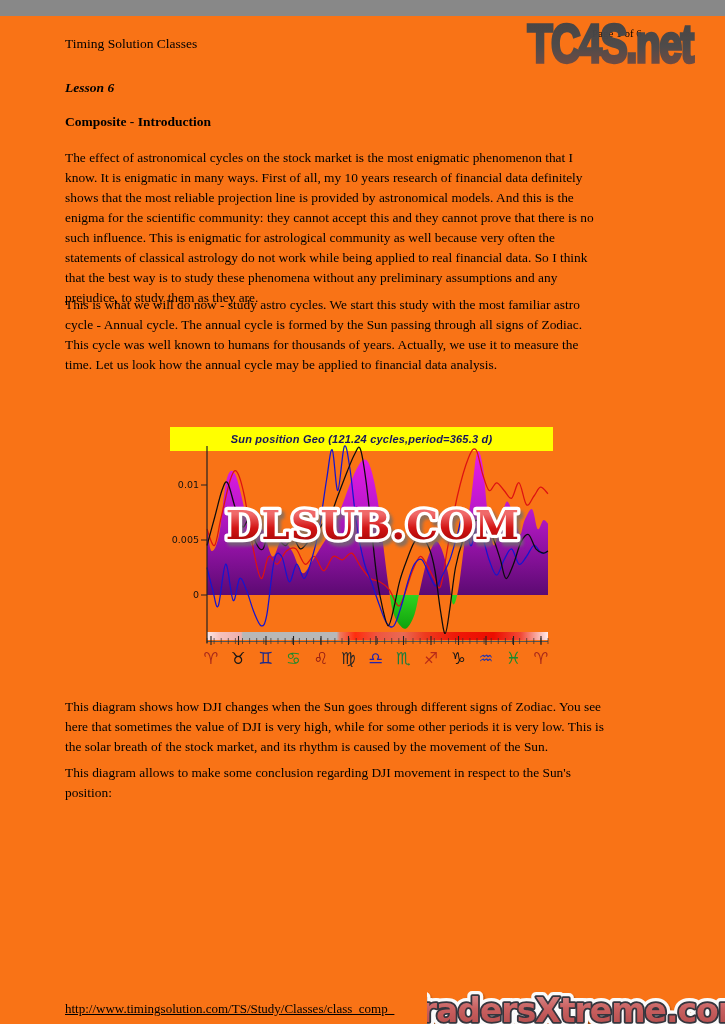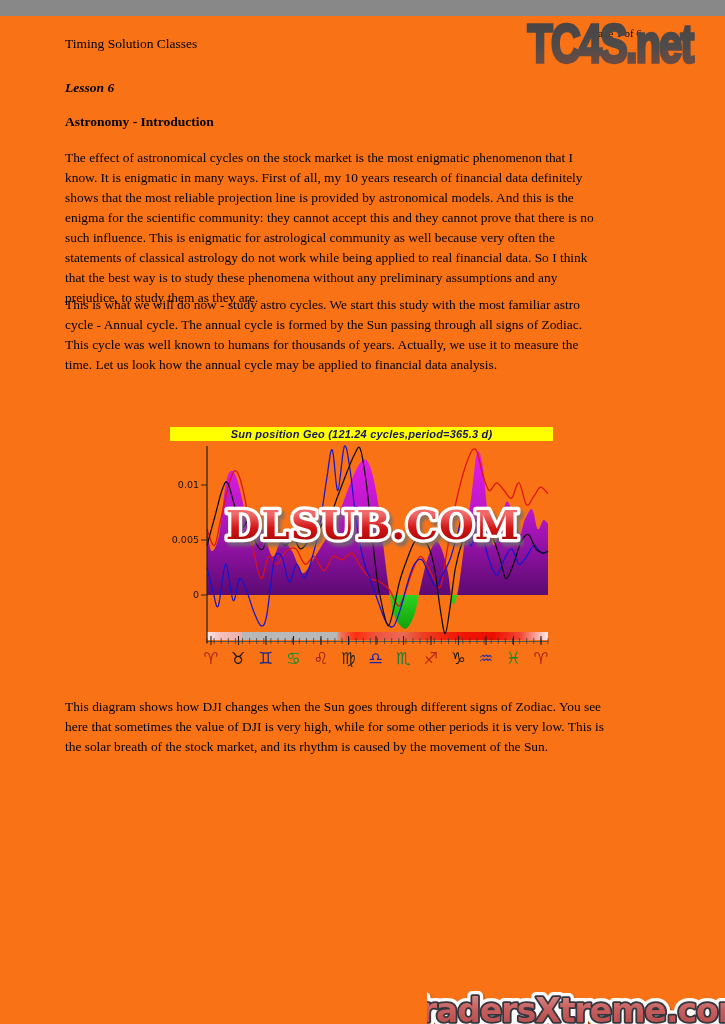--- a/index.html
+++ b/index.html
@@ -9,21 +9,21 @@
   .doc-title{left:65px;top:20px;font-size:13.5px;}
   .page-label{left:592px;top:11px;font-size:11px;}
   .h-lesson{left:65px;top:64px;font-size:13.5px;font-weight:bold;font-style:italic;}
   .h-sub{left:65px;top:98px;font-size:13.5px;font-weight:bold;}
   .para{left:65px;width:622px;font-size:13.4px;line-height:20px;white-space:pre-line;}
   .p1{top:132px;}
   .p2{top:279px;}
   .p3{top:360px;}
   .p4{top:681px;}
   .p5{top:747px;}
-  .chart-title-bar{left:170px;top:411px;width:383px;height:14px;background:#ffff00;
+  .chart-title-bar{left:170px;top:411px;width:383px;height:24px;background:#ffff00;
        display:flex;align-items:center;justify-content:center;}
   .chart-title-bar span{font-family:"Liberation Sans",sans-serif;font-size:11px;font-weight:bold;
        font-style:italic;color:#15155e;letter-spacing:.2px;}
   #chart-svg{left:160px;top:426px;}
   .footer-url{left:65px;top:985px;font-size:13px;color:#000;text-decoration:underline;}
   .footer-date{left:596px;top:983px;font-size:12px;color:#333;}
   .tc4s-svg{right:-2px;top:-4px;opacity:.97;}
   .txm-svg{right:-2px;bottom:4px;}
 </style>
 </head>
@@ -41,21 +41,21 @@
         <stop offset="0.55" stop-color="#4a4a4c"></stop>
         <stop offset="1" stop-color="#7c4a40"></stop>
       </linearGradient>
     </defs>
     <g transform="translate(118,50) scale(0.84,1.1)">
       <text x="0" y="0" text-anchor="middle" font-family="Liberation Sans, sans-serif" font-size="49" font-weight="bold" letter-spacing="-2" fill="url(#tcgrad)" stroke="url(#tcgrad)" stroke-width="3" paint-order="stroke">TC4S.net</text>
     </g>
   </svg>
 
   <div class="abs h-lesson">Lesson 6</div>
-  <div class="abs h-sub">Astronomy - Introduction</div>
+  <div class="abs h-sub">Composite - Introduction</div>
 
   <div class="abs para p1">The effect of  astronomical cycles on the stock market is the most enigmatic phenomenon that I
 know. It is enigmatic in many ways. First of all, my 10 years research of financial data definitely
 shows that the most reliable projection line is provided by astronomical models. And this is the
 enigma for the scientific community: they cannot accept this and they cannot prove that there is no
 such influence. This is enigmatic for astrological community as well because very often the
 statements of classical astrology do not work while being applied to real financial data. So I think
 that the best way is to study these phenomena without any preliminary assumptions and any
 prejudice, to study them as they are.</div>
   <div class="abs para p2">This is what we will do now - study astro cycles. We start this study with the most familiar astro
@@ -197,21 +197,24 @@
       <text x="298.5" y="222" text-anchor="middle" font-family="DejaVu Sans, sans-serif" font-size="16.5" font-weight="bold" fill="#161616">♑</text>
       <text x="326.0" y="222" text-anchor="middle" font-family="DejaVu Sans, sans-serif" font-size="16.5" font-weight="bold" fill="#2434ac">♒</text>
       <text x="353.5" y="222" text-anchor="middle" font-family="DejaVu Sans, sans-serif" font-size="16.5" font-weight="bold" fill="#1a8a2e">♓</text>
       <text x="381.0" y="222" text-anchor="middle" font-family="DejaVu Sans, sans-serif" font-size="16.5" font-weight="bold" fill="#a8281a">♈</text>
   <text x="213" y="97" text-anchor="middle" font-family="DejaVu Serif, serif" font-size="40" font-weight="bold" letter-spacing="1" fill="url(#gwm)" stroke="#ffffff" stroke-width="6.5" stroke-linejoin="round" paint-order="stroke" style="filter:drop-shadow(3px 4px 1.5px rgba(110,110,110,.75))">DLSUB.COM</text>
     </svg>
 
   <div class="abs para p4">This diagram shows how DJI changes when the Sun goes through different signs of Zodiac. You see
 here that sometimes the value of DJI is very high, while for some other periods it is very low. This is
 the solar breath of the stock market, and its rhythm is caused by the movement of the Sun.</div>
-
+  <div class="abs para p5">This diagram allows to make some conclusion regarding DJI movement in respect to the Sun's
+position:</div>
+
+  <a class="abs footer-url" href="#">http://www.timingsolution.com/TS/Study/Classes/class_comp_</a>
   <div class="abs footer-date">8/14/2008</div>
 
   <svg class="abs txm-svg" width="300" height="50" viewBox="0 0 300 50">
     <defs>
       <linearGradient id="txgrad" x1="0" y1="0" x2="0" y2="1">
         <stop offset="0" stop-color="#dc9292"></stop>
         <stop offset="0.45" stop-color="#c96060"></stop>
         <stop offset="1" stop-color="#b04848"></stop>
       </linearGradient>
       <filter id="txshadow" x="-20%" y="-20%" width="140%" height="140%">

